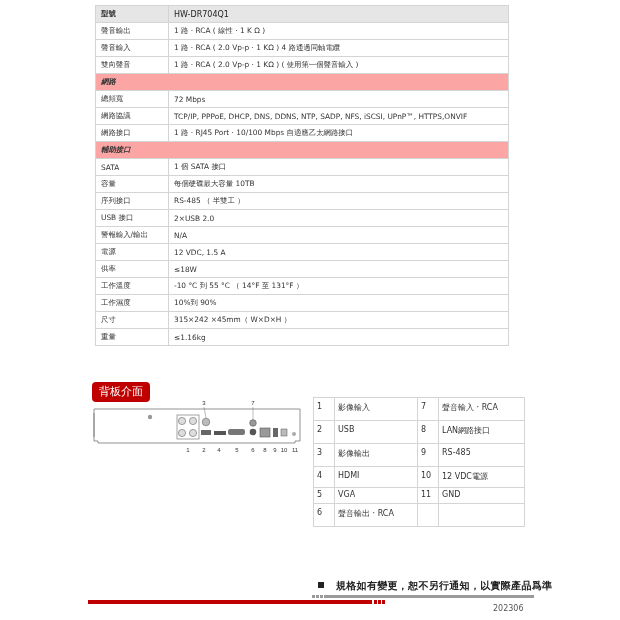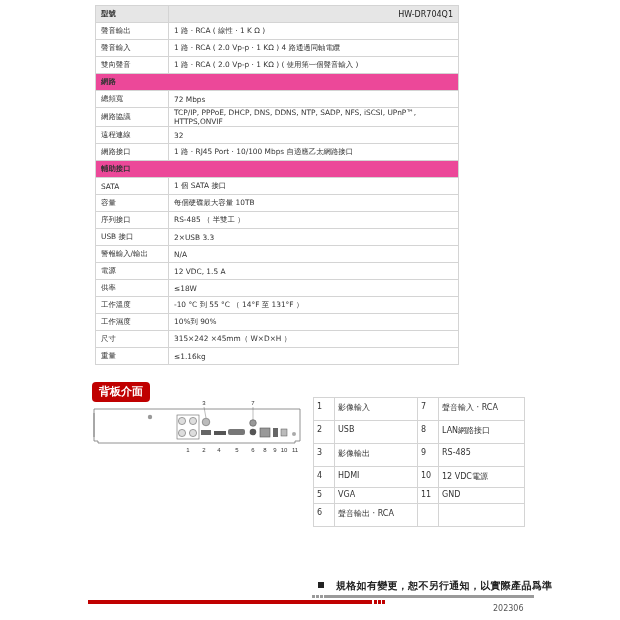--- a/index.html
+++ b/index.html
@@ -1,27 +1,27 @@
 <!DOCTYPE html>
 <html><head>
 <meta charset="utf-8">
 <style>
   html, body { margin:0; padding:0; background:#ffffff; }
   body { width:620px; height:620px; position:relative; overflow:hidden;
          font-family:"DejaVu Sans", "Liberation Sans", sans-serif; color:#333; }
-  .spec { position:absolute; left:95px; top:5px; width:364px; border-collapse:collapse; font-size:7.4px; }
+  .spec { position:absolute; left:95px; top:5px; width:414px; border-collapse:collapse; font-size:7.4px; }
   .spec td { border:1px solid #d4d4d4; height:16px; padding:0 5px; vertical-align:middle; }
   .spec td.k { width:62px; }
   .spec tr.head td { background:#e6e6e6; font-weight:bold; }
-  .spec tr.head td.v { text-align:right; font-weight:normal; font-size:8px; color:#222; }
-  .spec tr.sec td { background:#ec4899; font-weight:bold; }
+  .spec tr.head td.v { text-align:left; font-weight:normal; font-size:8px; color:#222; }
+  .spec tr.sec td { background:#fca5a5; font-weight:bold;font-style:italic; }
   .spec { border-right:1px solid #e8e8e8; }
 
   .badge { position:absolute; left:92px; top:382px; width:58px; height:20px; background:#c00000;
-           border-radius:4px; color:#fff; font-size:11px; line-height:20px; text-align:center; font-weight:bold; }
+           border-radius:4px; color:#fff; font-size:11px; line-height:20px; text-align:center; font-weight:normal; }
 
   .panel { position:absolute; left:90px; top:397px; width:215px; height:60px; }
 
   .ports { position:absolute; left:313px; top:397px; width:212px; border-collapse:collapse; font-size:8px; }
   .ports td { border:1px solid #d4d4d4; vertical-align:top; padding:4px 3px; }
   .ports td.n { width:14px; }
   .ports td.l1 { width:76px;margin-left:40px; }
   .ports tr.r1 td, .ports tr.r2 td, .ports tr.r3 td { height:14px; }
   .ports tr.r4 td { height:12px; }
   .ports tr.r5 td { height:9px; padding-top:2px; }
@@ -61,45 +61,41 @@
       </tr>
       <tr>
         <td class="k">總頻寬</td>
         <td>72 Mbps</td>
       </tr>
       <tr>
         <td class="k">網路協議</td>
         <td>TCP/IP, PPPoE, DHCP, DNS, DDNS, NTP, SADP, NFS, iSCSI, UPnP™, HTTPS,ONVIF</td>
       </tr>
       <tr>
-        <td class="k">遠程連線</td>
-        <td>32</td>
-      </tr>
-      <tr>
         <td class="k">網路接口</td>
         <td>1 路 · RJ45 Port · 10/100 Mbps 自適應乙太網路接口</td>
       </tr>
       <tr class="sec">
         <td colspan="2">輔助接口</td>
       </tr>
       <tr>
         <td class="k">SATA</td>
         <td>1 個 SATA 接口</td>
       </tr>
       <tr>
         <td class="k">容量</td>
         <td>每個硬碟最大容量 10TB</td>
       </tr>
       <tr>
         <td class="k">序列接口</td>
         <td>RS-485 （ 半雙工 ）</td>
       </tr>
       <tr>
         <td class="k">USB 接口</td>
-        <td>2×USB 3.3</td>
+        <td>2×USB 2.0</td>
       </tr>
       <tr>
         <td class="k">警報輸入/輸出</td>
         <td>N/A</td>
       </tr>
       <tr>
         <td class="k">電源</td>
         <td>12 VDC, 1.5 A</td>
       </tr>
       <tr>

